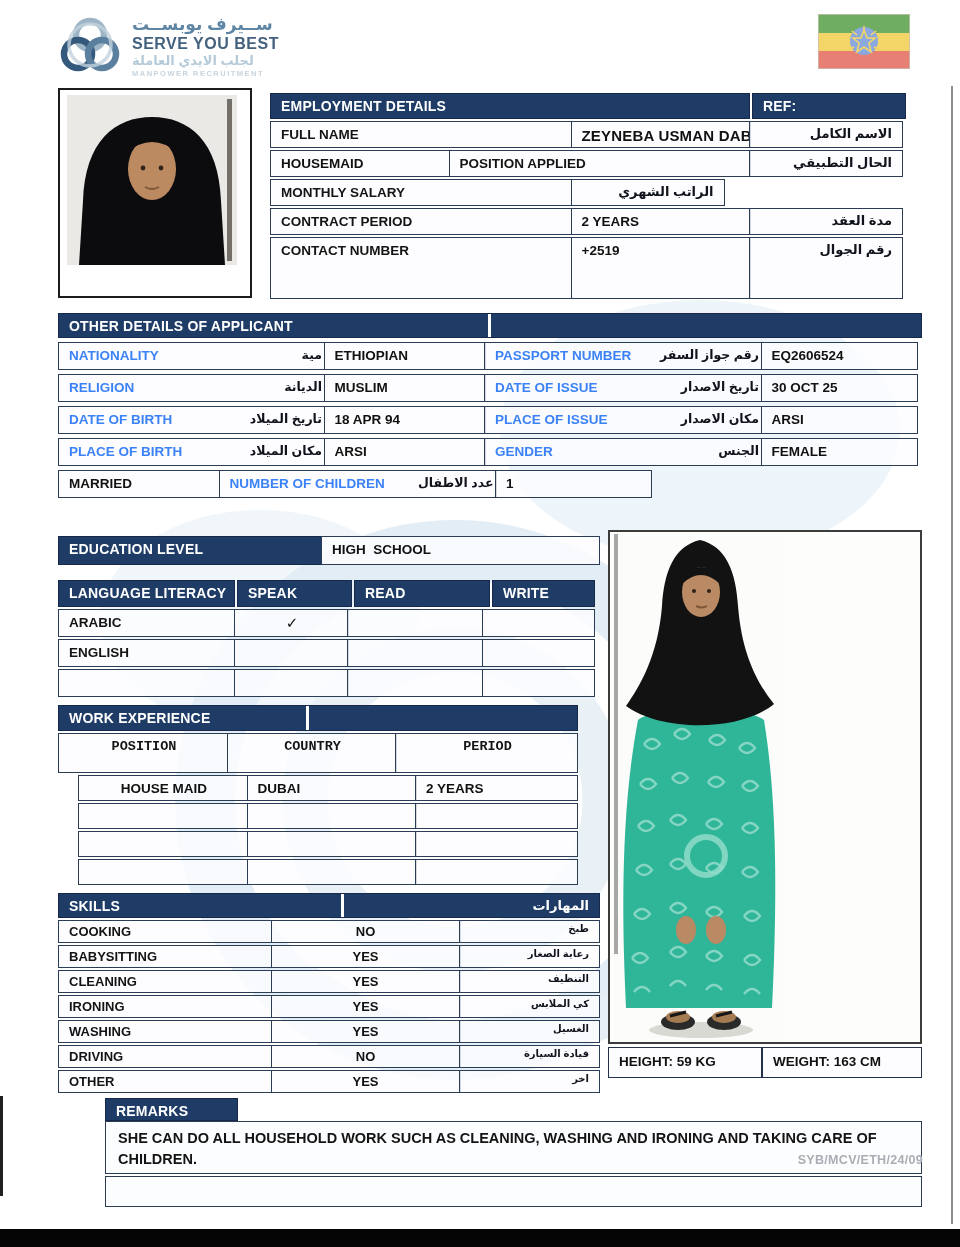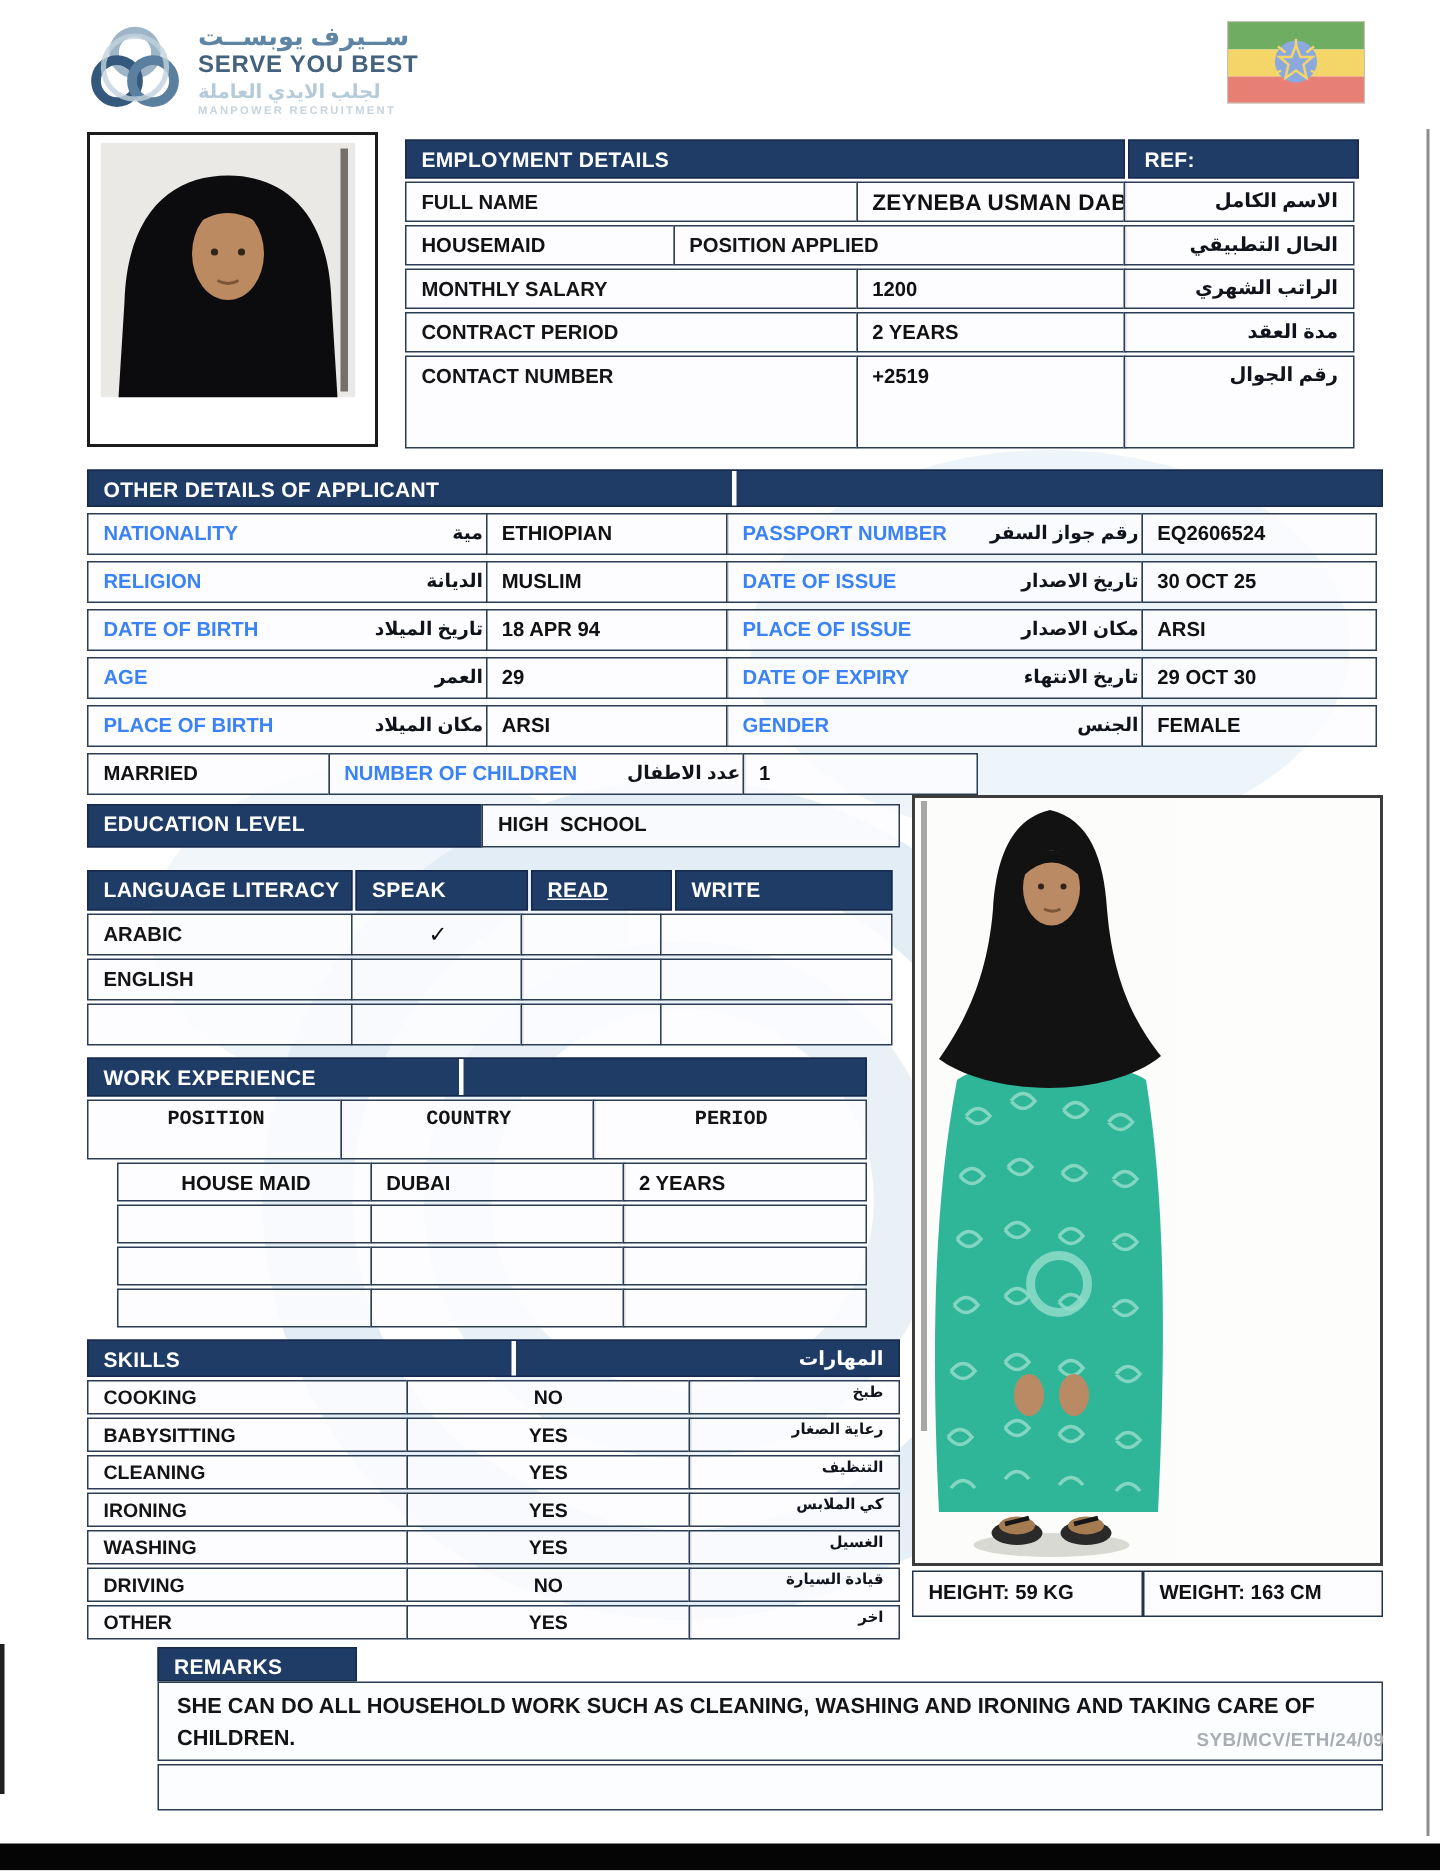--- a/index.html
+++ b/index.html
@@ -74,21 +74,21 @@
 
   
   #education { left:58px; top:536px; width:542px; display:flex; z-index:2; }
   #education .navy { width:264px; height:29px; }
   #education .cell { flex:1; height:29px; margin-left:-1px; }
   #edu-val { white-space:pre; }
 
   
   #language { left:58px; top:580px; width:537px; z-index:2; }
   #lang-header { display:flex; gap:2px; height:27px; }
-  .lang-c1 { width:177px; } .lang-c2 { width:115px; } .lang-c3 { width:94px;text-decoration:underline; } .lang-c4 { flex:1; }
+  .lang-c1 { width:177px; } .lang-c2 { width:115px; } .lang-c3 { width:136px; } .lang-c4 { flex:1; }
   .lang-row { margin-top:2px; height:28px; }
   .check { text-align:center; font-size:15px; padding-top:4px; }
 
   
   #work { left:58px; top:705px; width:520px; z-index:2; }
   #work-bar { position:relative; height:26px; }
   #work-bar .divider { position:absolute; left:247px; top:0; width:3px; height:100%; background:#ffffff; }
   .work-hrow { margin-top:2px; height:40px;font-family:Liberation Mono, monospace; }
   .work-row { margin-top:2px; height:26px;padding-left:20px; }
   .wk-c1 { width:170px; } .wk-c2 { width:170px; } .wk-c3 { flex:1; }
@@ -181,21 +181,20 @@
       <div class="cell emp-c2 val big-name">ZEYNEBA USMAN DABI</div>
       <div class="cell emp-c3 ar">الاسم الكامل</div>
     </div>
     <div class="row emp-row">
       <div class="cell emp-c2 val">HOUSEMAID</div>
       <div class="cell emp-c1 lbl">POSITION APPLIED</div>
       <div class="cell emp-c3 ar">الحال التطبيقي</div>
     </div>
     <div class="row emp-row">
       <div class="cell emp-c1 lbl">MONTHLY SALARY</div>
-      <div class="cell emp-c2 val">1200</div>
       <div class="cell emp-c3 ar">الراتب الشهري</div>
     </div>
     <div class="row emp-row">
       <div class="cell emp-c1 lbl">CONTRACT PERIOD</div>
       <div class="cell emp-c2 val">2 YEARS</div>
       <div class="cell emp-c3 ar">مدة العقد</div>
     </div>
     <div class="row emp-row tall">
       <div class="cell emp-c1 lbl">CONTACT NUMBER</div>
       <div class="cell emp-c2 val">+2519</div>
@@ -241,32 +240,20 @@
         <span class="arr">تاريخ الميلاد</span>
       </div>
       <div class="cell oth-l-val val">18 APR 94</div>
       <div class="cell oth-r-lbl split">
         <span class="en">PLACE OF ISSUE</span>
         <span class="arr">مكان الاصدار</span>
       </div>
       <div class="cell oth-r-val val">ARSI</div>
     </div>
 
-    <div class="row oth-row">
-      <div class="cell oth-l-lbl split">
-        <span class="en">AGE</span>
-        <span class="arr">العمر</span>
-      </div>
-      <div class="cell oth-l-val val">29</div>
-      <div class="cell oth-r-lbl split">
-        <span class="en">DATE OF EXPIRY</span>
-        <span class="arr">تاريخ الانتهاء</span>
-      </div>
-      <div class="cell oth-r-val val">29 OCT 30</div>
-    </div>
 
     <div class="row oth-row">
       <div class="cell oth-l-lbl split">
         <span class="en">PLACE OF BIRTH</span>
         <span class="arr">مكان الميلاد</span>
       </div>
       <div class="cell oth-l-val val">ARSI</div>
       <div class="cell oth-r-lbl split">
         <span class="en">GENDER</span>
         <span class="arr">الجنس</span>

